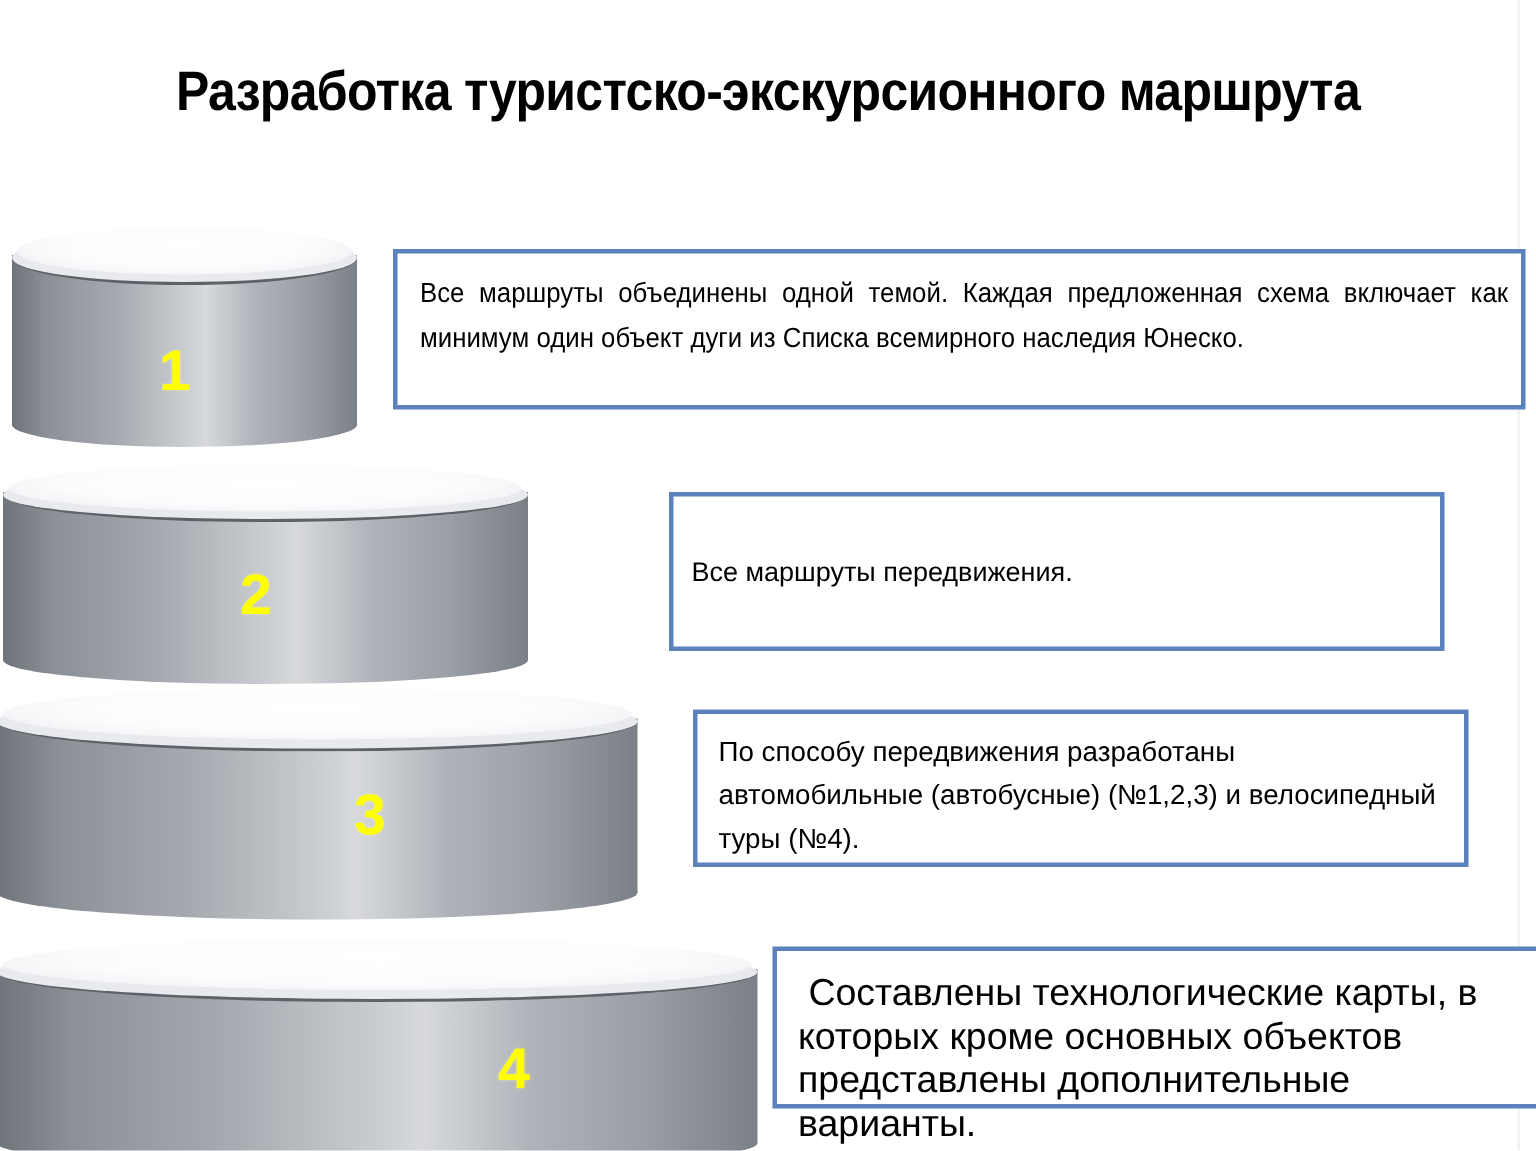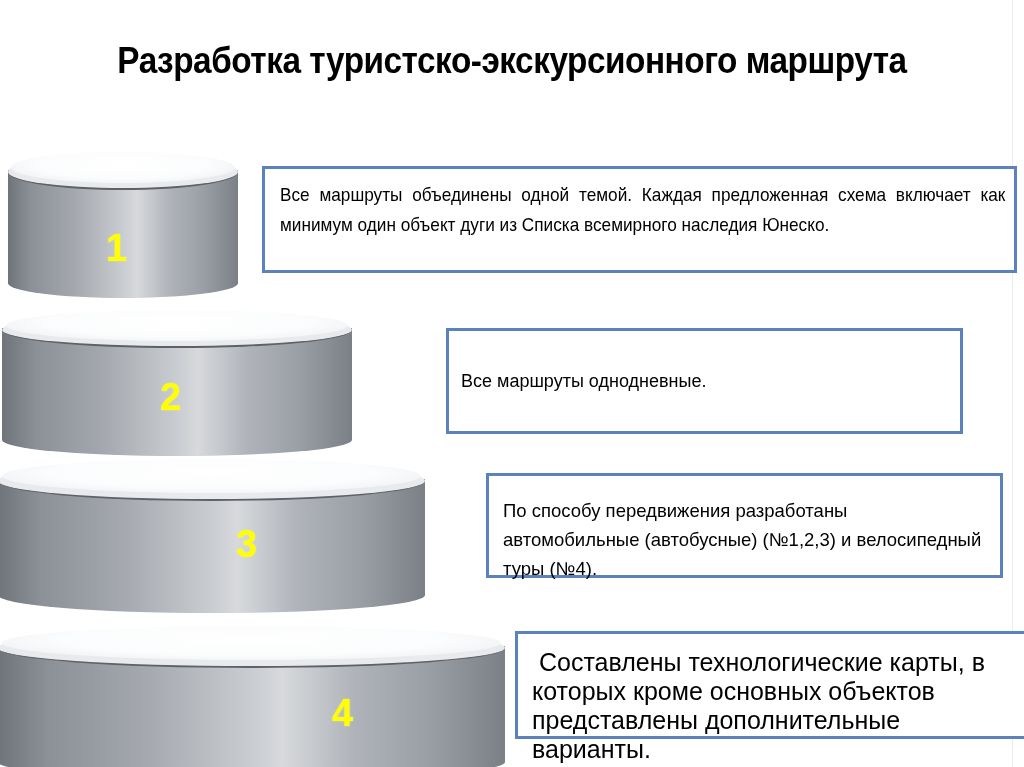--- a/index.html
+++ b/index.html
@@ -48,21 +48,21 @@
   .box {
     position: absolute; box-sizing: border-box;
     border: 3px solid #5b82bd; background: #ffffff;
     font-family: "Liberation Sans", sans-serif; color: #000;
   }
   .box p { margin: 0; }
   #b1 { left: 262px; top: 166px; width: 755px; height: 107px; padding: 11px 12px 0 15px; }
   #b1 p { font-size: 18.5px; line-height: 30px; text-align: justify; text-align-last: left; transform: scaleX(0.93); transform-origin: left; width: 780px; }
   #b2 { left: 446px; top: 328px; width: 517px; height: 106px; padding: 40px 12px 0 12px; }
   #b2 p { font-size: 18px; }
-  #b3 { left: 486px; top: 473px; width: 517px; height: 105px; padding: 20px 12px 0 14px; }
+  #b3 { left: 462px; top: 473px; width: 517px; height: 105px; padding: 10px 12px 0 14px; }
   #b3 p { font-size: 18.5px; line-height: 29px; }
   #b4 { left: 515px; top: 631px; width: 520px; height: 108px; padding: 14px 12px 0 14px; }
   #b4 p { font-size: 25px; line-height: 29px; }
 </style>
 </head>
 <body>
 
 <div class="right-edge"></div>
 
 <div class="title">Разработка туристско-экскурсионного маршрута</div>
@@ -96,20 +96,20 @@
   <div class="body" style="top:20px; height:116px;"></div>
   <div class="rim" style="top:2px; height:38px;"></div>
   <div class="top" style="left:4px; right:4px; top:0px; height:34px;"></div>
   <div class="num" style="left:334px; top:66px;">4</div>
 </div>
 
 <div class="box" id="b1">
   <p>Все маршруты объединены одной темой. Каждая предложенная схема включает как минимум один объект дуги из Списка всемирного наследия Юнеско.</p>
 </div>
 <div class="box" id="b2">
-  <p>Все маршруты однодневные.</p>
+  <p>Все маршруты передвижения.</p>
 </div>
 <div class="box" id="b3">
   <p>По способу передвижения разработаны автомобильные (автобусные) (№1,2,3) и велосипедный туры (№4).</p>
 </div>
 <div class="box" id="b4">
   <p style="white-space: pre-wrap;"> Составлены технологические карты, в которых кроме основных объектов представлены дополнительные варианты.</p>
 </div>
 
 </body></html>

